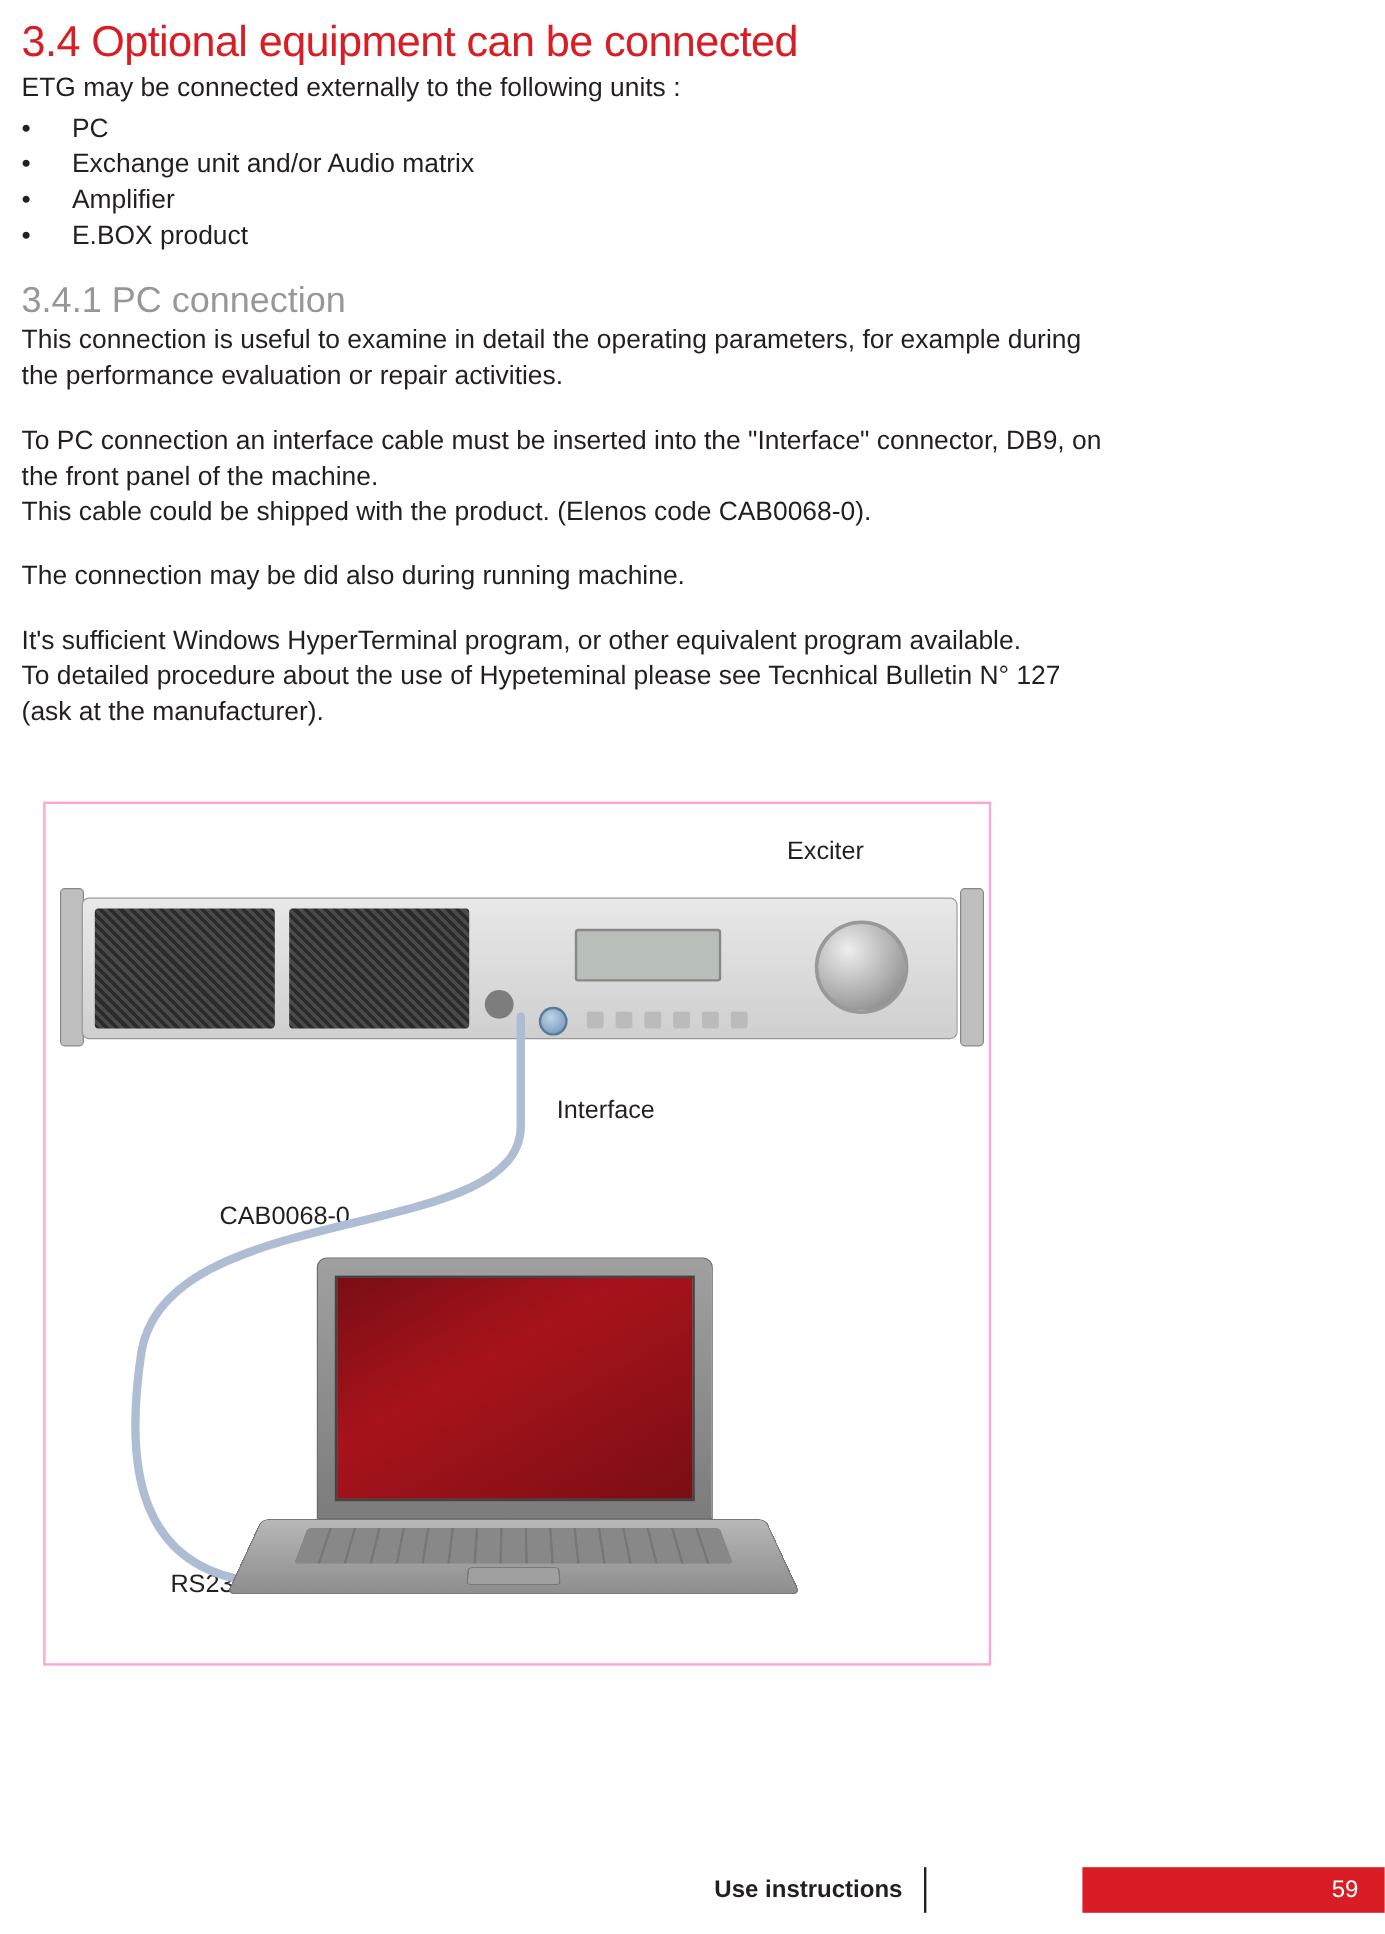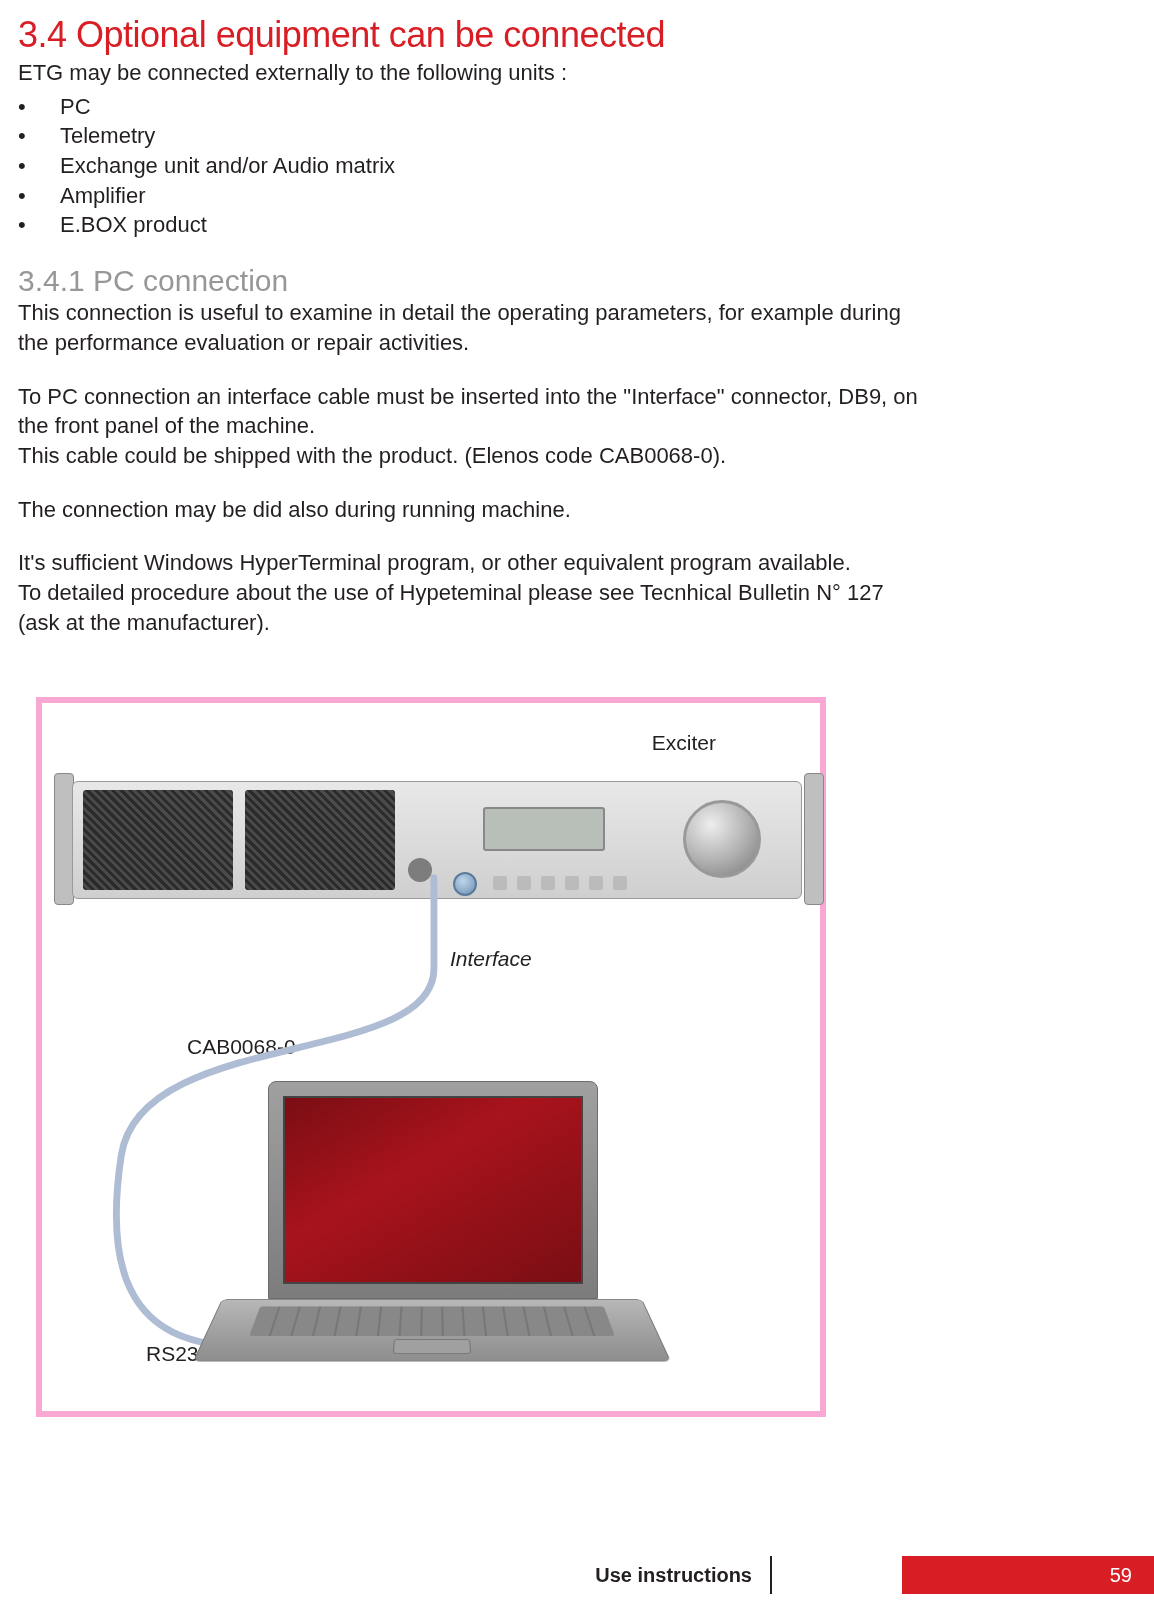--- a/index.html
+++ b/index.html
@@ -55,36 +55,36 @@
   p.body {
     font-size: 22px;
     font-stretch: condensed;
     line-height: 1.35;
     margin-bottom: 0;
     max-width: 900px;
   }
   p.body + p.body { margin-top: 0; }
   .spacer { height: 24px; }
   .figure-box {
-    border: 6px solid #f9a8d4;
+    border: 2px solid #f9a8d4;
     width: 790px;
     height: 720px;
     margin-top: 60px;
     margin-left: 18px;
     position: relative;
     background: #fff;
   }
   .label {
     position: absolute;
     font-size: 21px;
     font-stretch: condensed;
     color: #231f20;
   }
   .lbl-exciter { top: 28px; right: 104px; }
-  .lbl-interface { top: 244px; left: 408px; font-style: italic; }
+  .lbl-interface { top: 244px; left: 426px; }
   .lbl-cab { top: 332px; left: 145px; }
   .lbl-rs232 { top: 639px; left: 104px; }
 
   
   .exciter {
     position: absolute;
     top: 60px; left: 12px;
     width: 770px; height: 155px;
   }
   .ex-body {
@@ -210,21 +210,20 @@
   }
 </style>
 </head>
 <body>
 
 <div class="page">
   <h1 class="section-title">3.4 Optional equipment can be connected</h1>
   <p class="intro">ETG may be connected externally to the following units :</p>
   <ul class="bullets">
     <li><span class="dot">•</span><span>PC</span></li>
-    <li><span class="dot">•</span><span>Telemetry</span></li>
     <li><span class="dot">•</span><span>Exchange unit and/or Audio matrix</span></li>
     <li><span class="dot">•</span><span>Amplifier</span></li>
     <li><span class="dot">•</span><span>E.BOX product</span></li>
   </ul>
 
   <h2 class="subsection">3.4.1 PC connection</h2>
   <p class="body">This connection is useful to examine in detail the operating parameters, for example during the performance evaluation or repair activities.</p>
   <div class="spacer"></div>
   <p class="body">To PC connection an interface cable must be inserted into the "Interface" connector, DB9, on the front panel of the machine.</p>
   <p class="body">This cable could be shipped with the product. (Elenos code CAB0068-0).</p>

